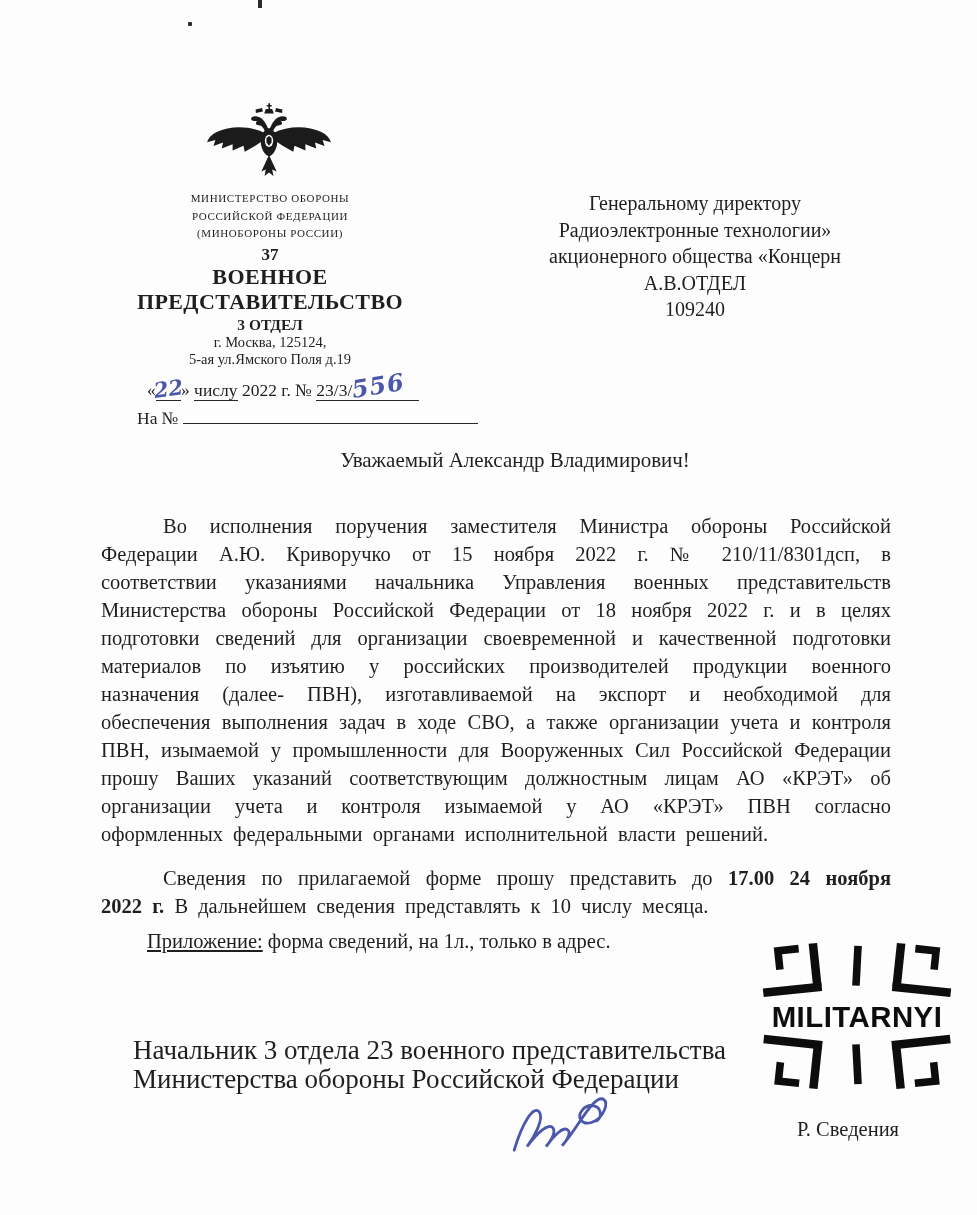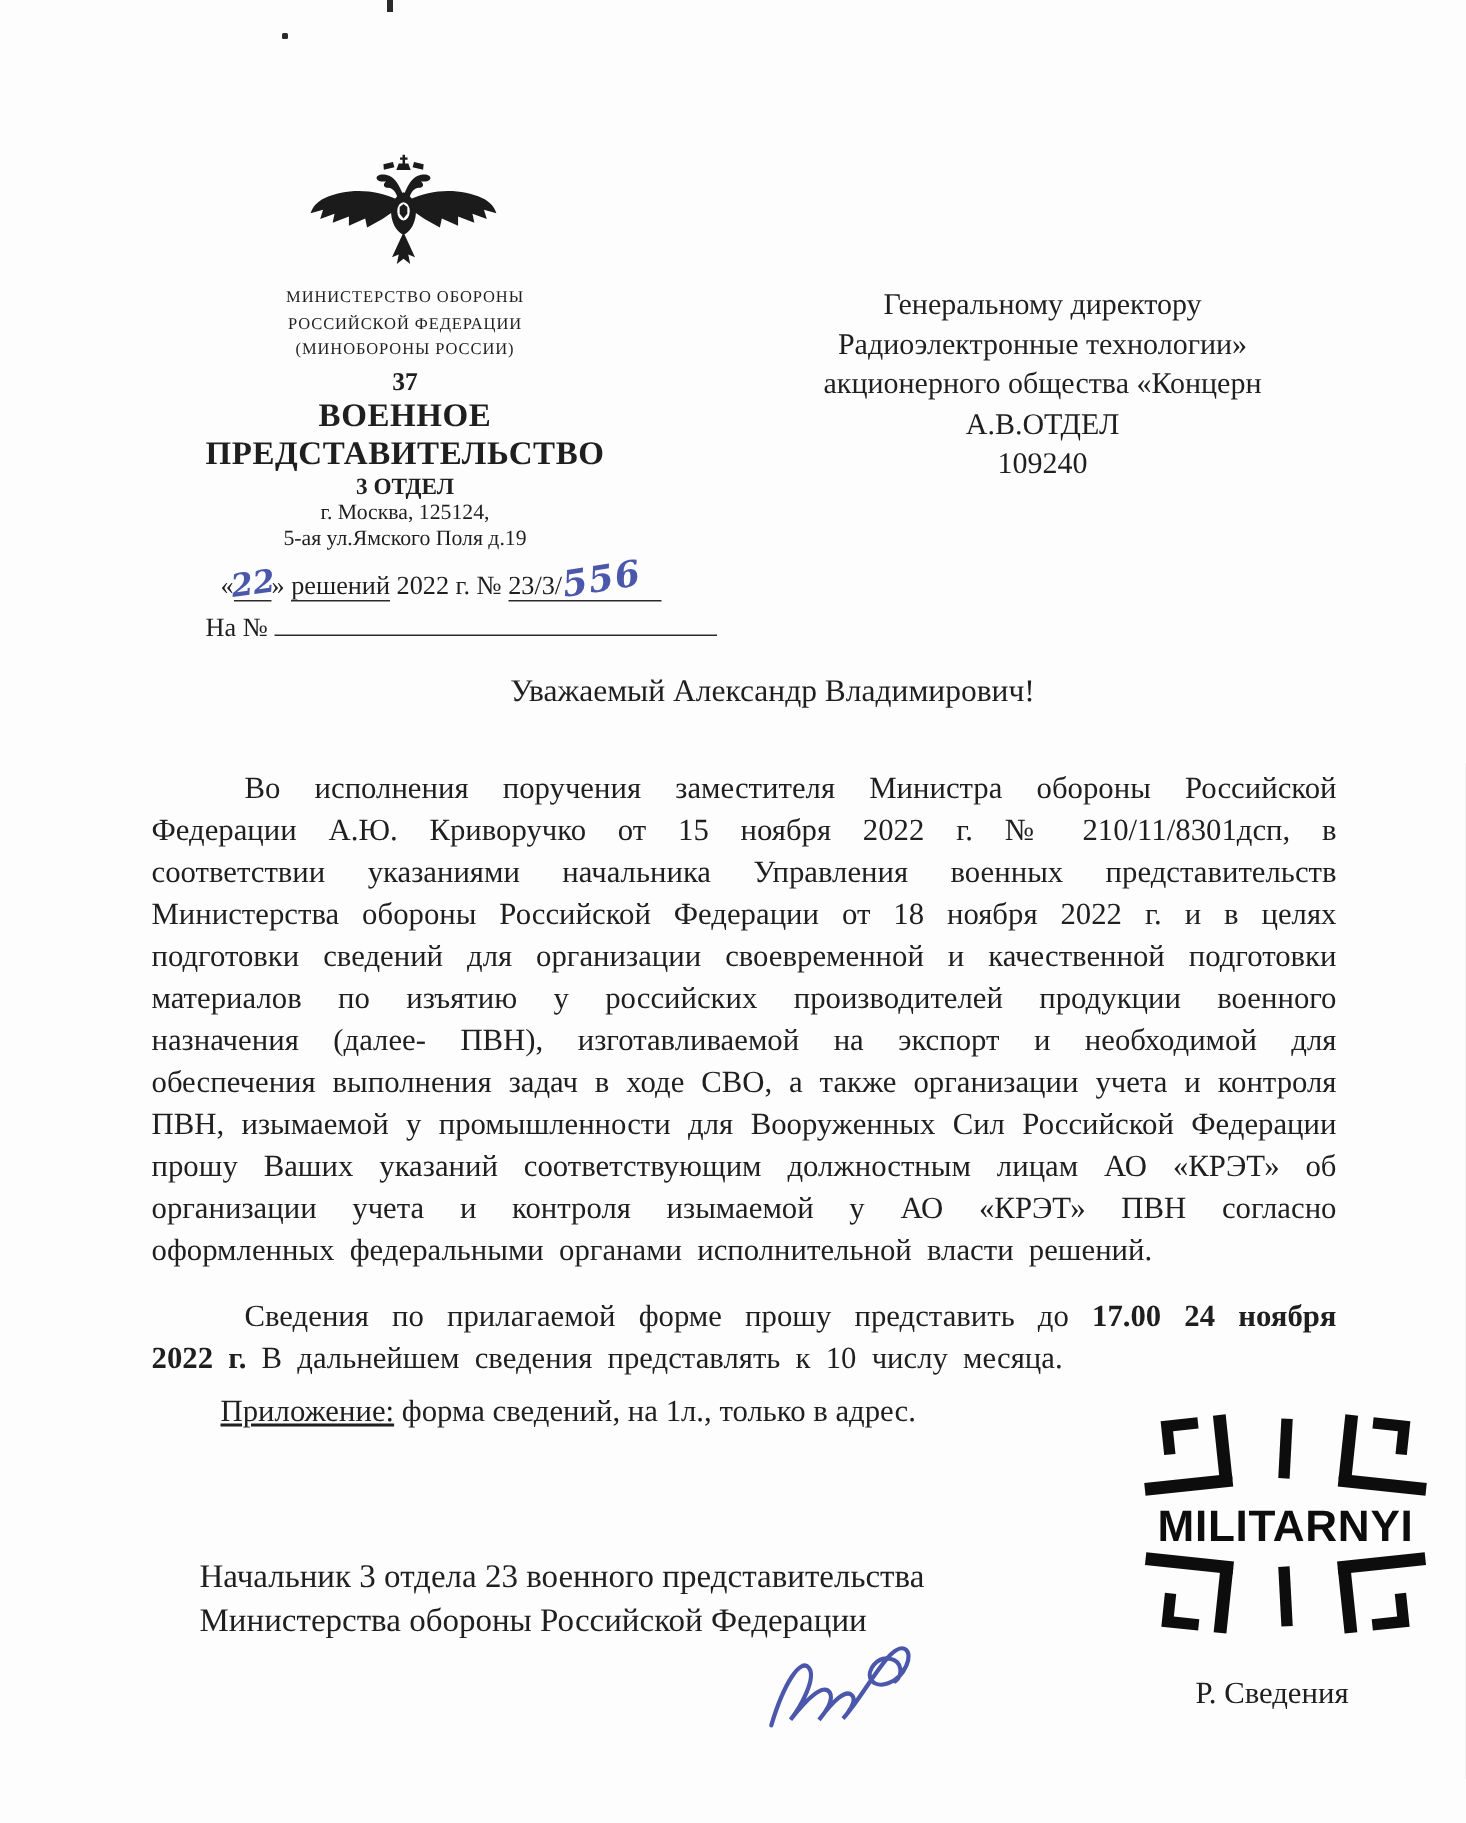--- a/index.html
+++ b/index.html
@@ -44,21 +44,21 @@
                text-align:justify; word-spacing:5px; }
   .body-text p { margin:16px; text-indent:62px; }
   .b { font-weight:bold; }
 
   
   .attachment { left:147px; top:930px; font-size:20.5px; }
   .u-label { text-decoration:underline; }
 
   
   .watermark { left:748px; top:940px; }
-  .sig-block { left:133px; top:1036px; width:600px; font-size:22px; line-height:29px; }
+  .sig-block { left:133px; top:1036px; width:600px; font-size:27px; line-height:29px; }
   .sig-script { left:505px; top:1090px; }
   .sig-name { left:797px; top:1118px; font-size:20.5px; }
 </style>
 </head>
 <body>
 
 <div class="page">
 
   <div class="abs artifact" style="left:188px; top:22px; width:4px; height:4px; border-radius:1px;"></div>
   <div class="abs artifact" style="left:258px; top:0; width:4px; height:8px;"></div>
@@ -90,21 +90,21 @@
     <div class="lh-num">37</div>
     <div class="lh-big">ВОЕННОЕ</div>
     <div class="lh-big">ПРЕДСТАВИТЕЛЬСТВО</div>
     <div class="lh-dept">3 ОТДЕЛ</div>
     <div class="lh-addr">г. Москва, 125124,</div>
     <div class="lh-addr">5-ая ул.Ямского Поля д.19</div>
   </div>
 
   <div class="abs refline">
     <div style="margin-left:10px;">
-      <span>«</span><span class="blank"><span class="hw hw-day">22</span></span><span>» </span><span class="blank">решений</span><span> 2022 г. № </span><span class="blank"><span>23/3/</span><span class="hw hw-num">556</span>&nbsp;&nbsp;&nbsp;</span>
+      <span>«</span><span class="blank"><span class="hw hw-day">22</span></span><span>» </span><span class="blank">числу</span><span> 2022 г. № </span><span class="blank"><span>23/3/</span><span class="hw hw-num">556</span>&nbsp;&nbsp;&nbsp;</span>
     </div>
     <div class="replyline">
       <span>На №</span>
       <span class="blank" style="display:inline-block; width:295px; height:16px;"></span>
     </div>
   </div>
 
   <div class="abs recipient">
     <div>Генеральному директору</div>
     <div>Радиоэлектронные технологии»</div>

